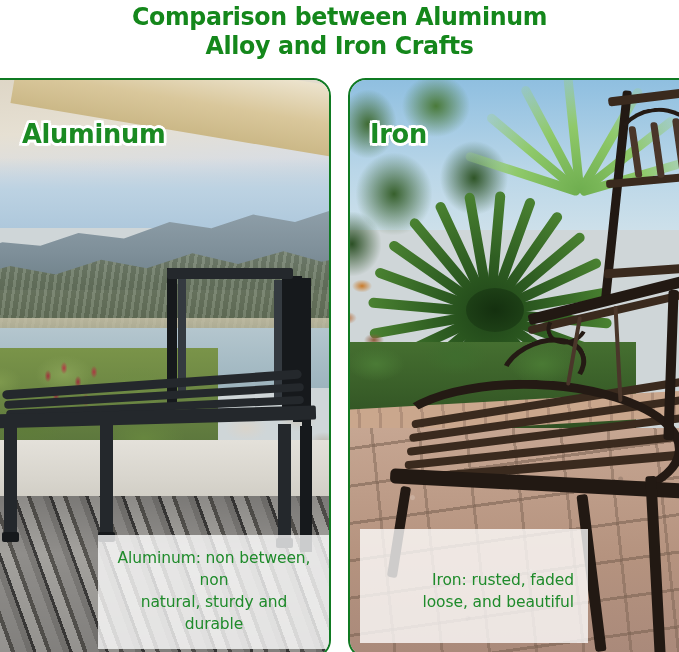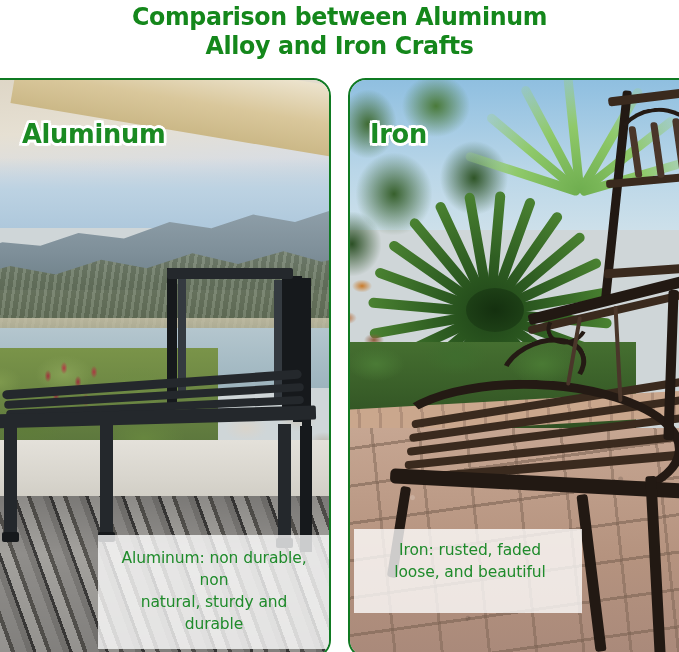--- a/index.html
+++ b/index.html
@@ -284,23 +284,23 @@
     line-height: 22px;
     font-weight: 400;
     letter-spacing: -0.1px;
     padding: 12px 14px 14px 14px;
   }
   .caption-aluminum {
     left: 116px; top: 455px; width: 232px;
     text-align: center;
   }
   .caption-iron {
-    left: 4px; top: 449px; width: 228px;
-    text-align: center;
-    padding: 10px 14px 30px 18px;
+    left: 10px; top: 449px; width: 228px;
+    text-align: right;
+    padding: 40px 14px 30px 18px;
   }
   .caption span { display: block; }
 
 </style>
 </head>
 <body>
 
 <div class="infographic">
 
   <div class="title-block">
@@ -351,21 +351,21 @@
 
           <div class="bar dk" style="left:20px;top:452px;width:17px;height:10px;border-radius:2px;"></div>
           <div class="bar dk" style="left:116px;top:452px;width:17px;height:10px;border-radius:2px;"></div>
           <div class="bar dk" style="left:294px;top:458px;width:17px;height:10px;border-radius:2px;"></div>
         </div>
       </div>
 
       <div class="panel-label label-aluminum">Aluminum</div>
 
       <div class="caption caption-aluminum">
-        <span>Aluminum: non durable, non</span>
+        <span>Aluminum: non between, non</span>
         <span>natural, sturdy and durable</span>
       </div>
     </div>
 
     <div class="panel panel-right">
       <div class="scene">
         <div class="r-sky"></div>
         <div class="r-tree-back"></div>
 
         <div class="r-palm-fronds">

